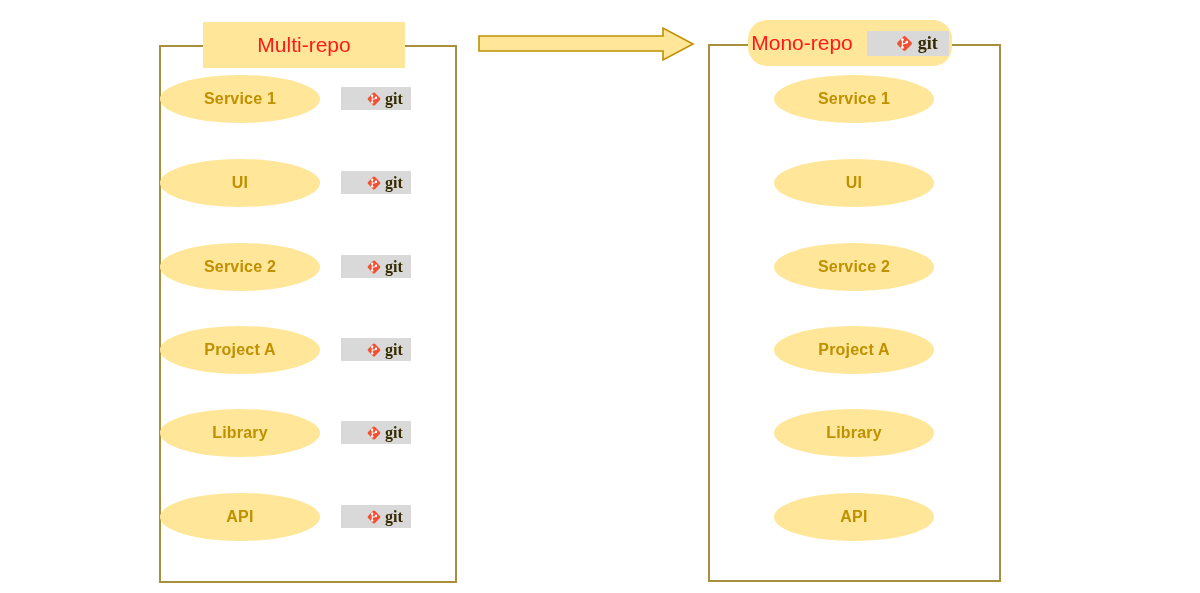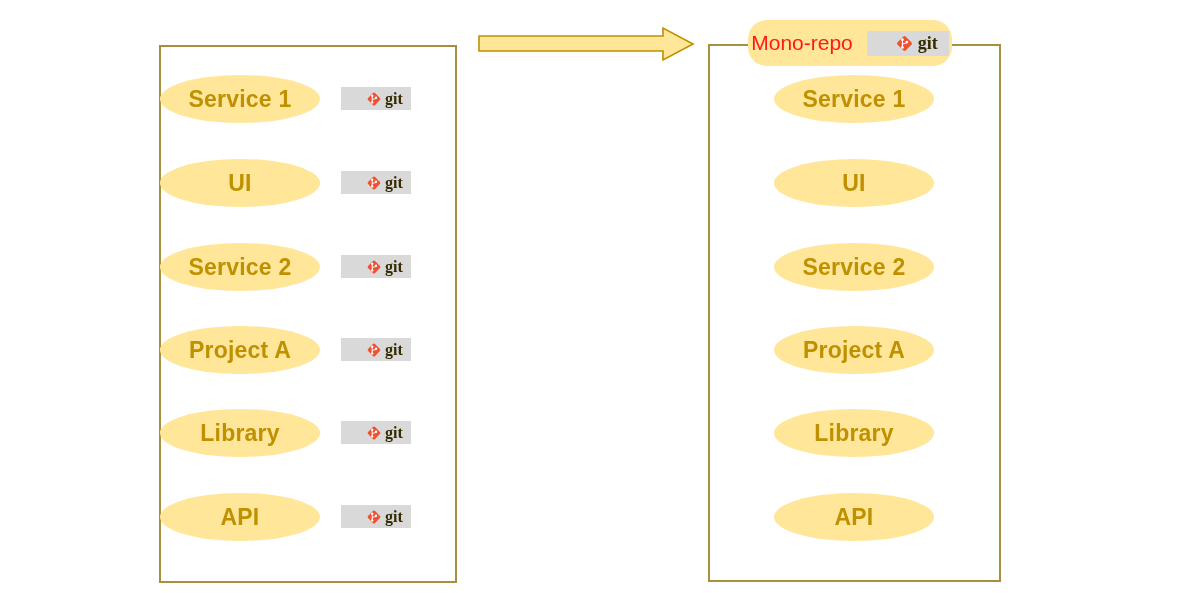--- a/index.html
+++ b/index.html
@@ -42,21 +42,21 @@
     position:absolute;
     width:160px;height:48px;
     background:var(--fill-yellow);
     border-radius:50%;
     display:flex;align-items:center;justify-content:center;
     z-index:2;
   }
   .ellipse span{
     color:var(--text-gold);
     font-weight:bold;
-    font-size:23px;
+    font-size:16px;
     letter-spacing:.2px;
   }
   .git-badge{
     position:absolute;
     width:54px;height:23px;
     background:var(--badge-bg);
     display:inline-flex;align-items:center;justify-content:center;gap:2px;
     z-index:2;
     padding-left:16px;
   }
@@ -88,20 +88,23 @@
       <path d="M12.8 10.2 L12.8 22" stroke="#ffffff" stroke-width="1.7" fill="none"></path>
       <path d="M12.8 18 C12.8 14.5 19.6 17.3 19.6 13.8" stroke="#ffffff" stroke-width="1.7" fill="none"></path>
       <circle cx="12.8" cy="10.2" r="2.1" fill="#ffffff"></circle>
       <circle cx="12.8" cy="22" r="2.1" fill="#ffffff"></circle>
       <circle cx="19.6" cy="13.8" r="2.1" fill="#ffffff"></circle>
     </symbol>
   </svg>
 
   <div class="box left"></div>
 
+  <div class="banner left">
+    <span>Multi-repo</span>
+  </div>
 
   <div class="ellipse" style="left:160px;top:75px">
       <span>Service 1</span>
     </div>
   <div class="ellipse" style="left:160px;top:159px">
       <span>UI</span>
     </div>
   <div class="ellipse" style="left:160px;top:243px">
       <span>Service 2</span>
     </div>

